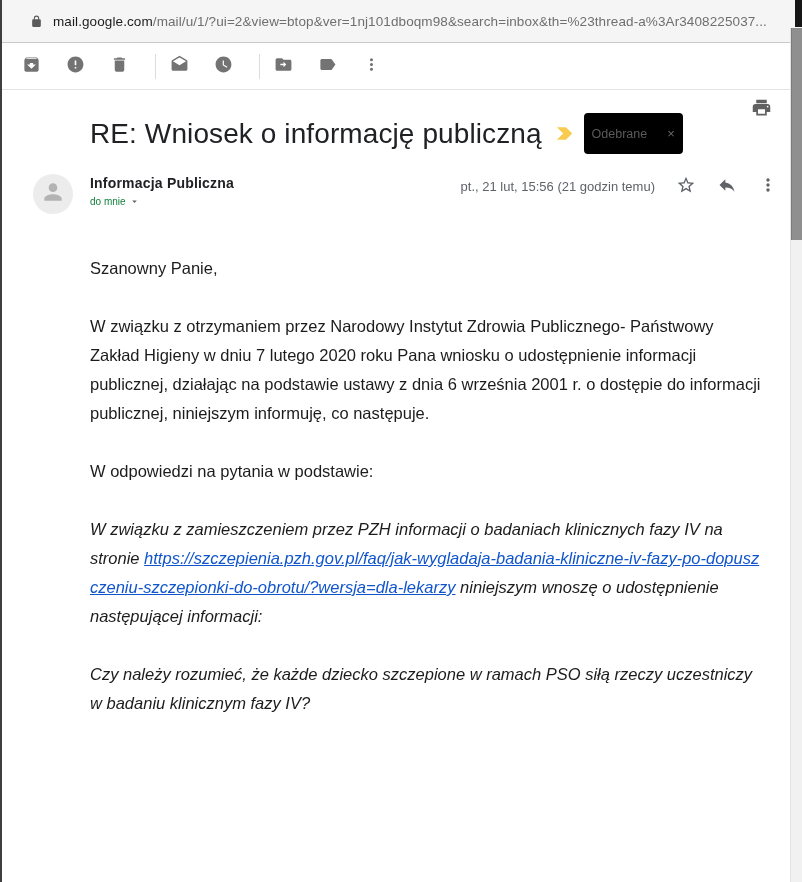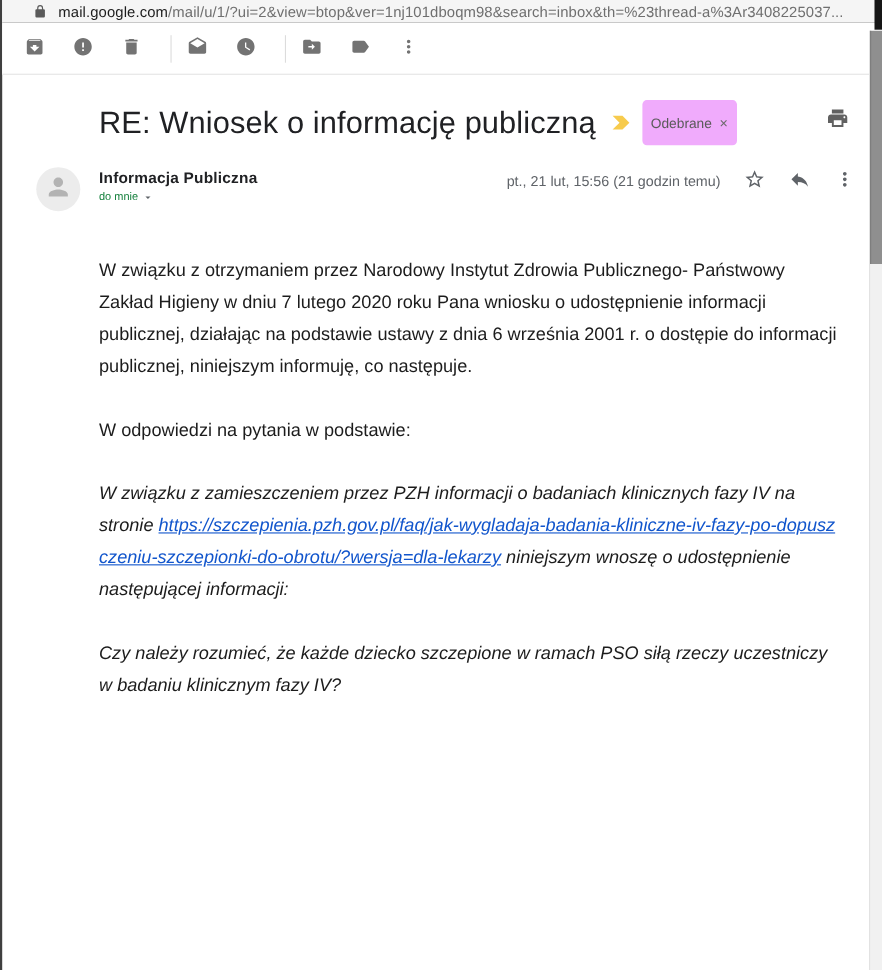--- a/index.html
+++ b/index.html
@@ -10,21 +10,21 @@
     position: relative;
   }
   .window {
     position: absolute; inset: 0;
     border-left: 2px solid #3f3f3f;
     background: #fff;
   }
 
   
   .addressbar {
-    height: 21px;
+    height: 43px;
     background: #f5f5f5;
     border-bottom: 1px solid #c9c9c9;
     display: flex; align-items: center;
     padding-left: 28px;
     white-space: nowrap; overflow: hidden;
   }
   .lock { color: #5a5a5a; display: inline-flex; margin-right: 10px; }
   .url { font-size: 13.5px; letter-spacing: .1px; }
   .url .host { color: #1c1c1c; }
   .url .path { color: #6f6f6f; }
@@ -70,23 +70,23 @@
   .subject-row {
     margin: 23px 60px 0 88px;
     display: flex; align-items: center; gap: 10px;
   }
   .subject {
     font-size: 28px; font-weight: 400; color: #202124;
     letter-spacing: .1px;
   }
   .imp-marker { display: inline-flex; margin-left: 4px; cursor: pointer; }
   .chip {
-    background: #f0abfc; border-radius: 4px;
+    background: #000000; border-radius: 4px;
     padding: 13px 8px; font-size: 12.5px; color: #5a5a5a;
-    display: inline-flex; align-items: center; gap: 7px;
+    display: inline-flex; align-items: center; gap: 20px;
     white-space: nowrap;
   }
   .chip .x { cursor: pointer; font-size: 13px; color: #6a6a6a; }
   .print-btn {
     position: absolute; right: 30px; top: 97px;
     background: none; border: none; cursor: pointer; color: #616161;
     width: 22px; height: 22px; padding: 0;
   }
   .print-btn svg { width: 21px; height: 21px; }
 
@@ -240,20 +240,21 @@
       </button>
       <button class="mbtn">
         <span><svg viewBox="0 0 24 24" fill="currentColor">
               <path d="M12 8c1.1 0 2-.9 2-2s-.9-2-2-2-2 .9-2 2 .9 2 2 2zm0 2c-1.1 0-2 .9-2 2s.9 2 2 2 2-.9 2-2-.9-2-2-2zm0 6c-1.1 0-2 .9-2 2s.9 2 2 2 2-.9 2-2-.9-2-2-2z"></path>
             </svg></span>
       </button>
     </div>
   </div>
 
   <div class="email-body">
+    <p>Szanowny Panie,</p>
     <p>W związku z otrzymaniem przez Narodowy Instytut Zdrowia Publicznego- Państwowy Zakład Higieny w dniu 7 lutego 2020 roku Pana wniosku o udostępnienie informacji publicznej, działając na podstawie ustawy z dnia 6 września 2001 r. o dostępie do informacji publicznej, niniejszym informuję, co następuje.</p>
     <p>W odpowiedzi na pytania w podstawie:</p>
     <p class="quoted"><span>W związku z zamieszczeniem przez PZH informacji o badaniach klinicznych fazy IV na stronie </span><a class="body-link">https://szczepienia.pzh.gov.pl/faq/jak-wygladaja-badania-kliniczne-iv-fazy-po-dopuszczeniu-szczepionki-do-obrotu/?wersja=dla-lekarzy</a><span> niniejszym wnoszę o udostępnienie następującej informacji:</span></p>
     <p class="quoted">Czy należy rozumieć, że każde dziecko szczepione w ramach PSO siłą rzeczy uczestniczy w badaniu klinicznym fazy IV?</p>
 
   </div>
 
   <div class="scroll-track">
     <div class="scroll-thumb"></div>
   </div>

